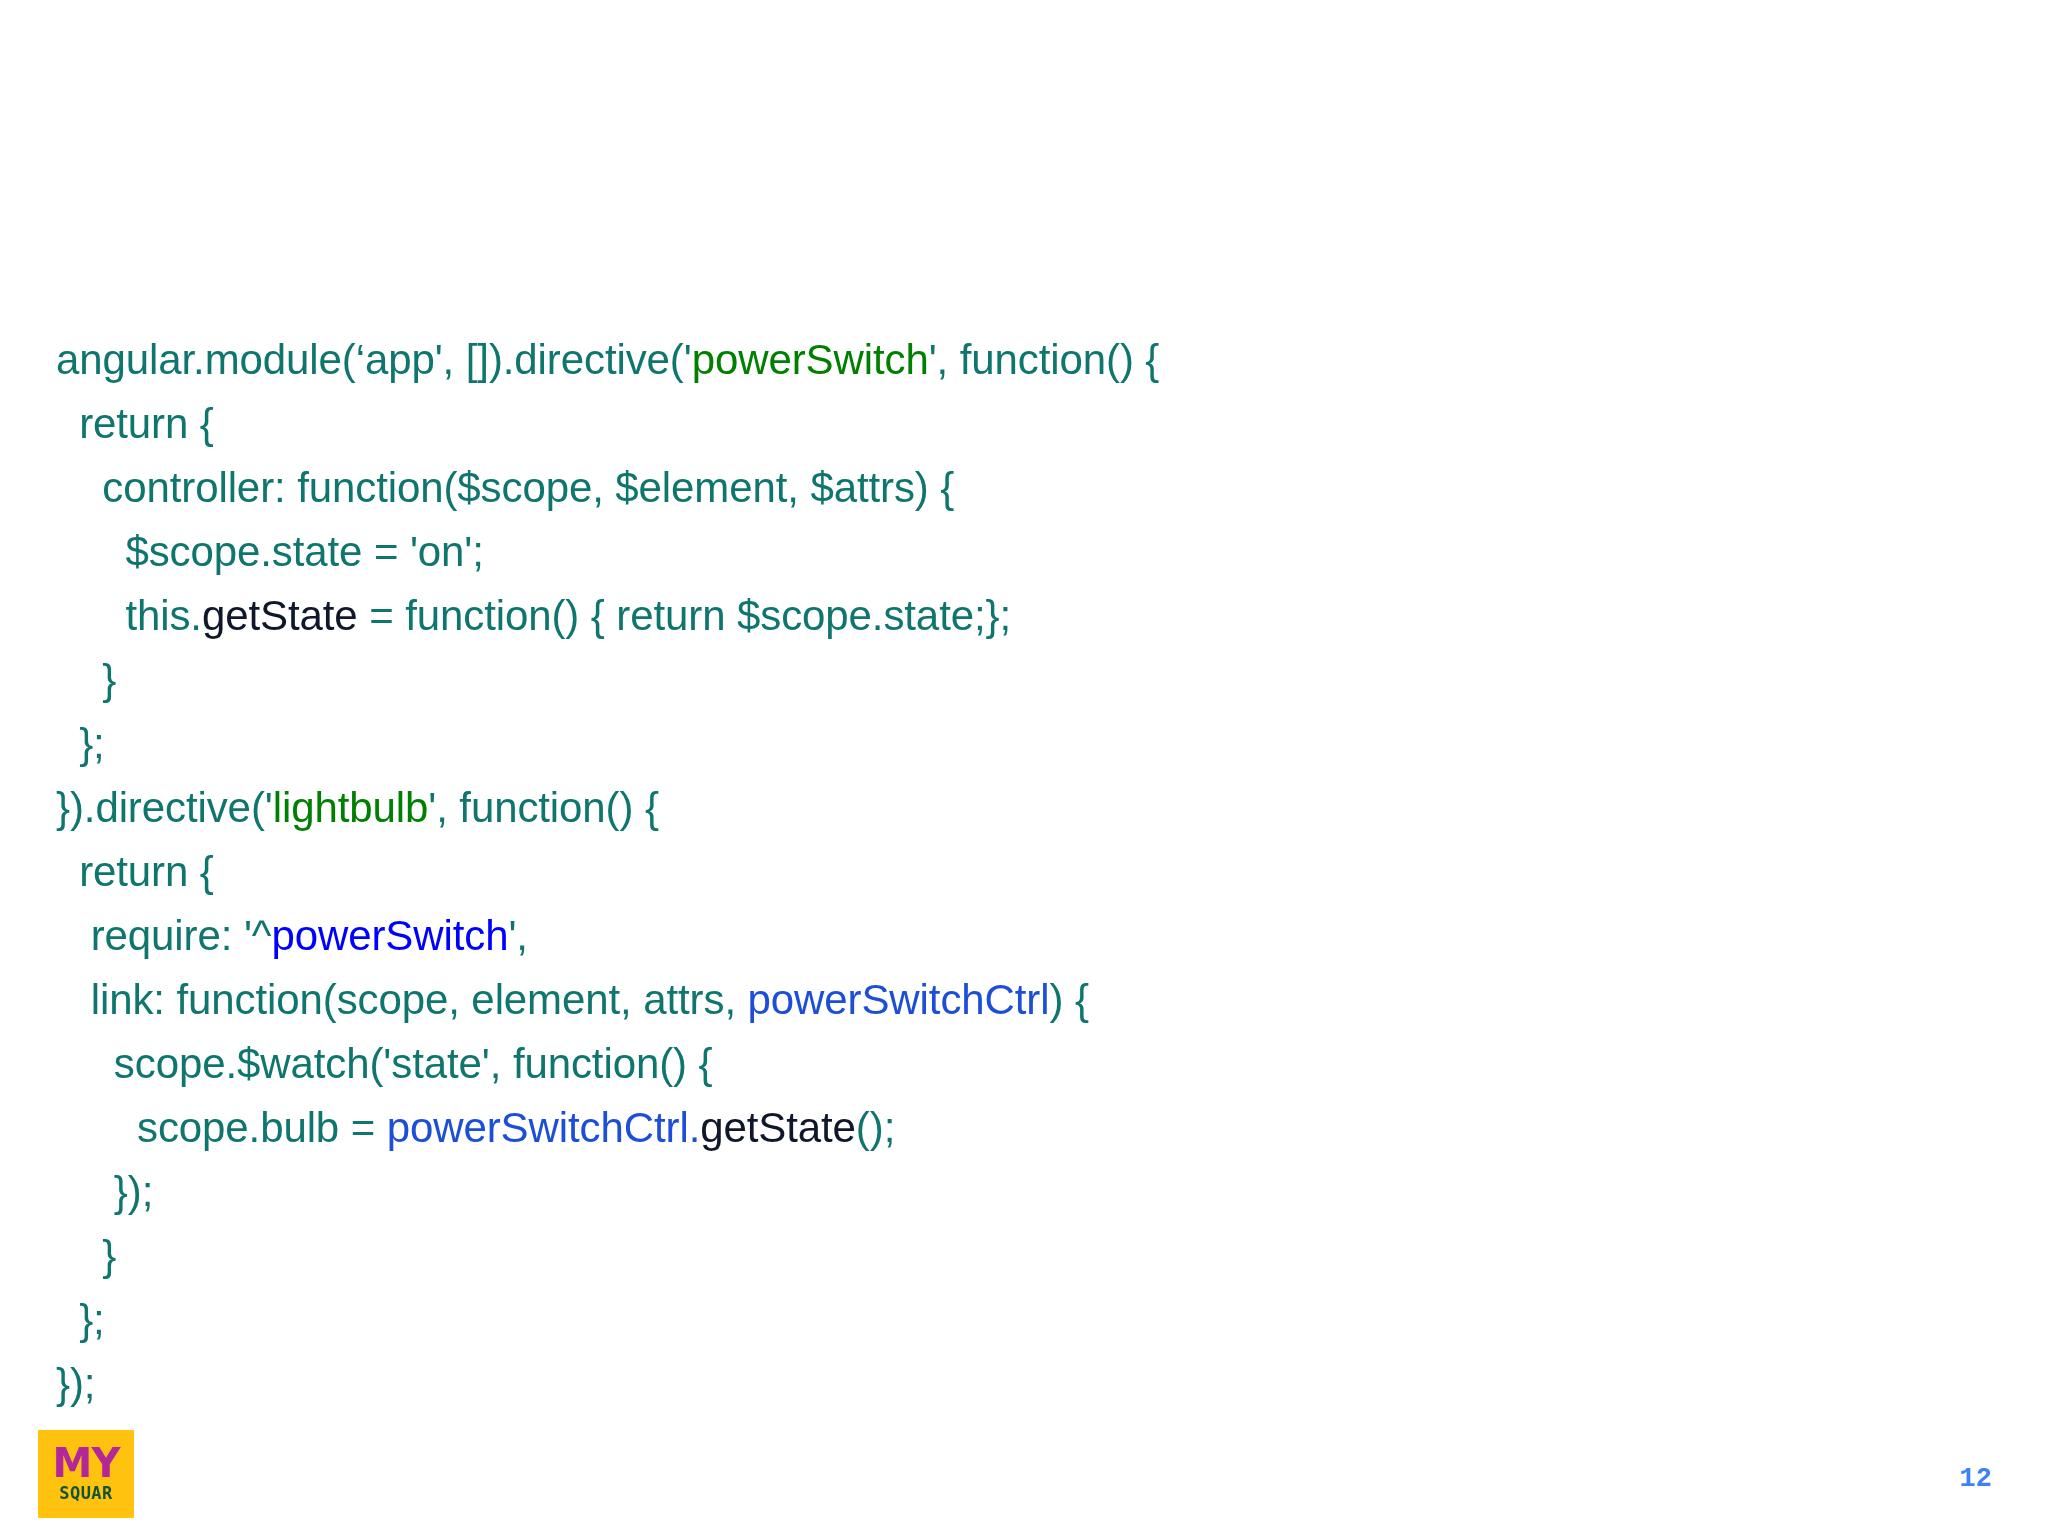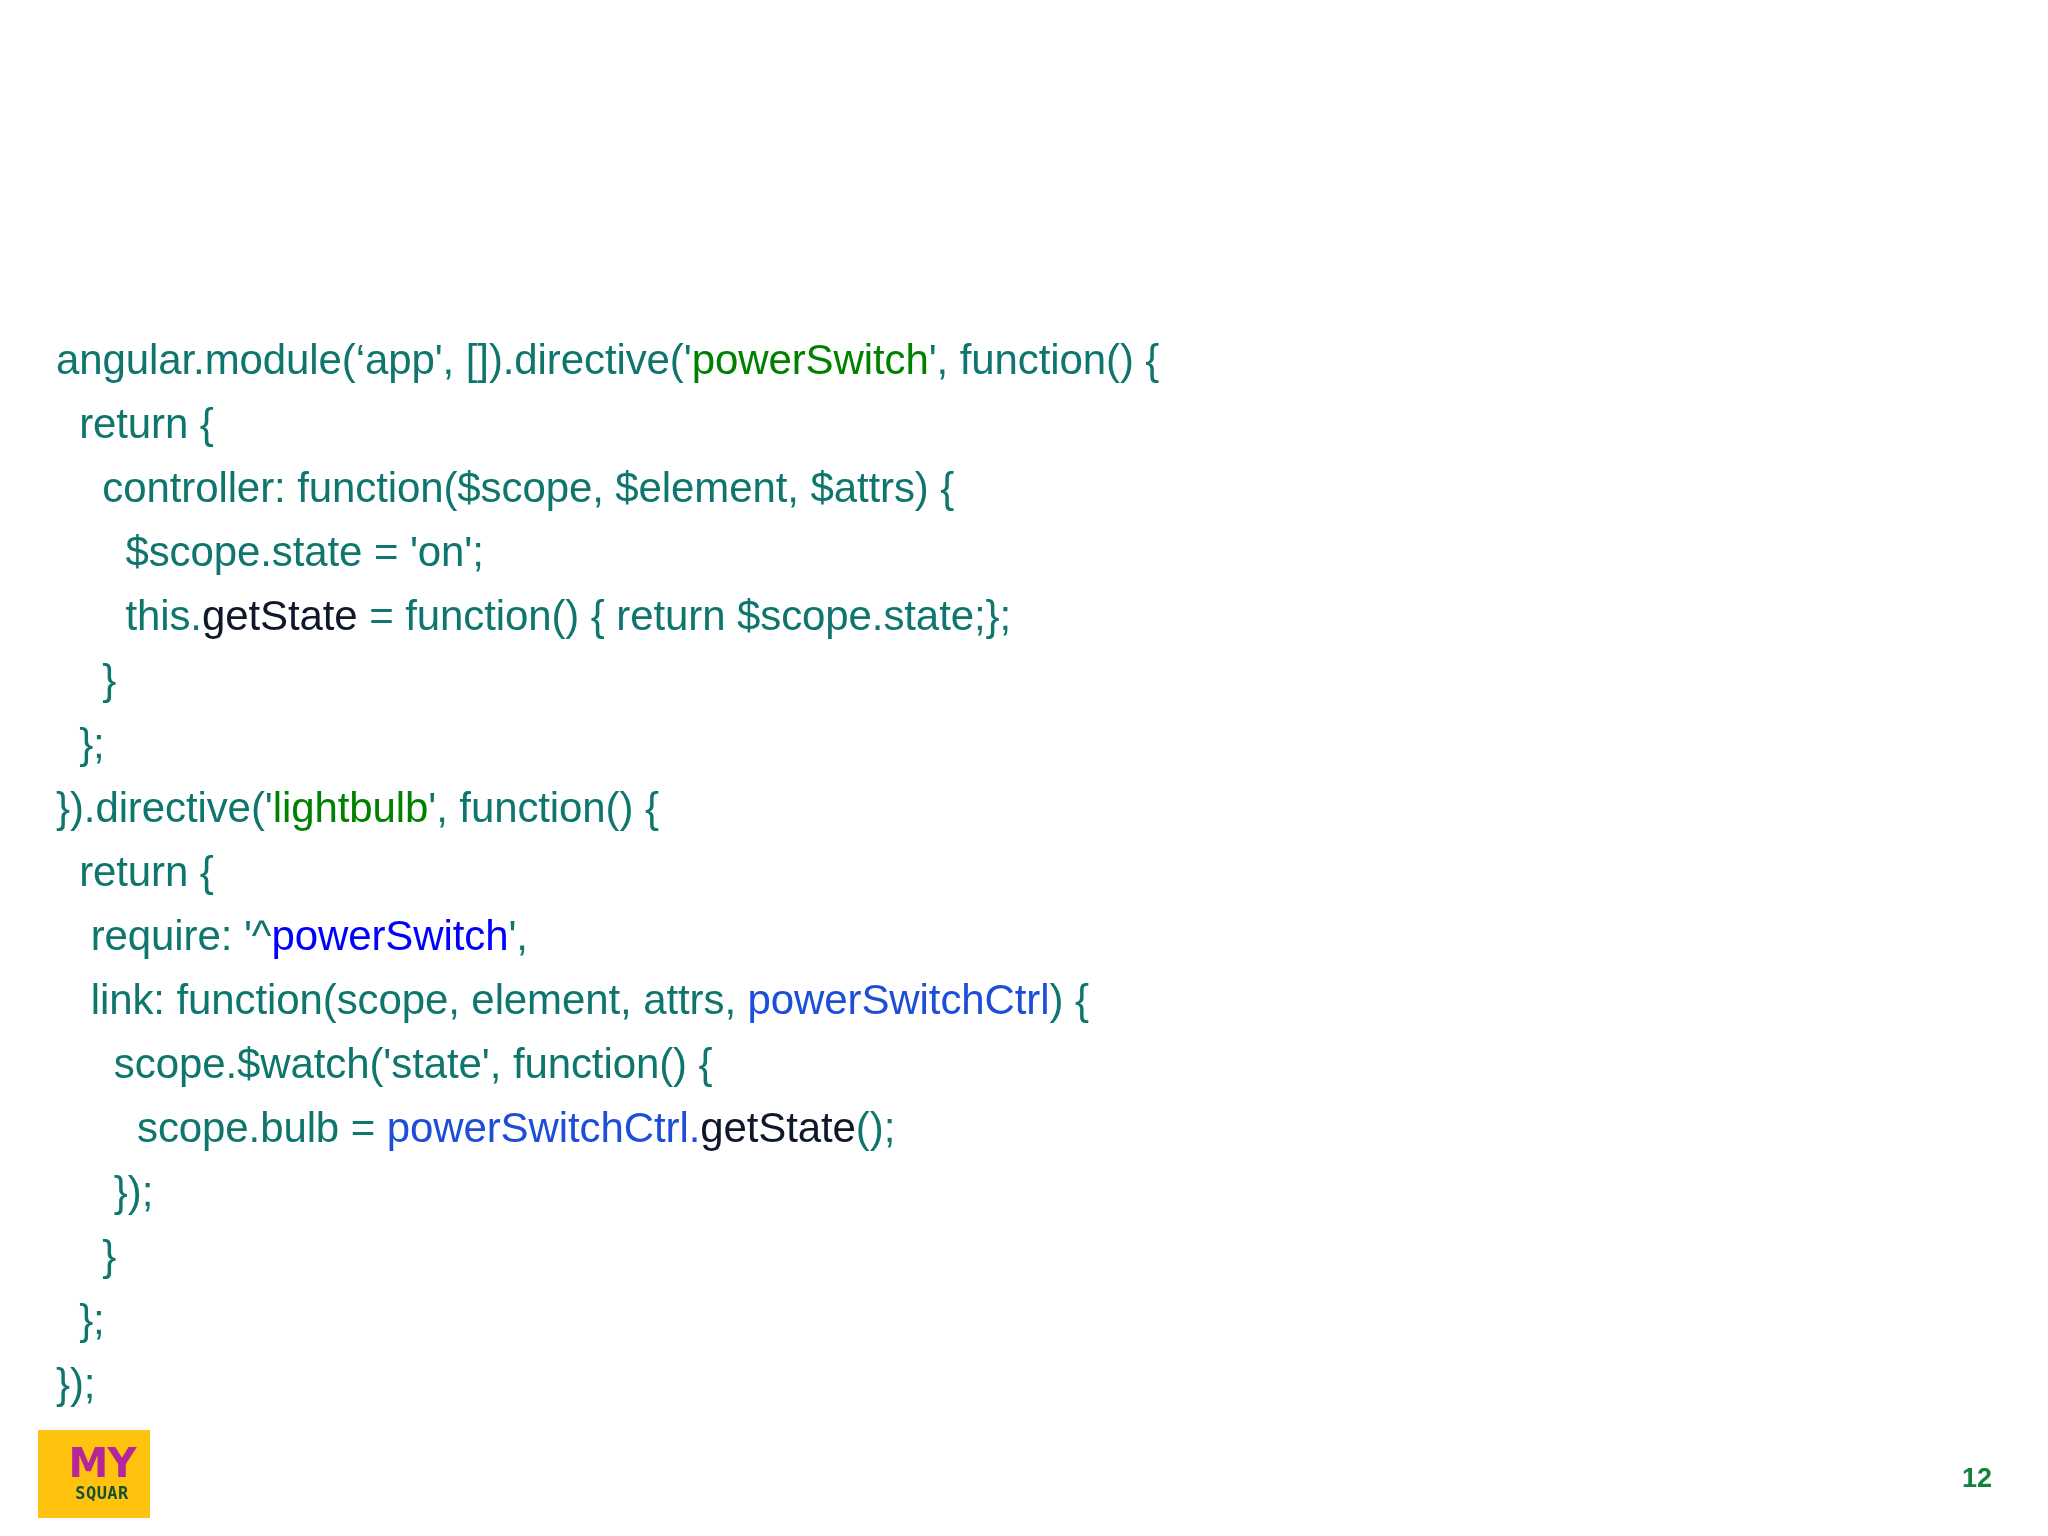--- a/index.html
+++ b/index.html
@@ -75,21 +75,20 @@
     position: absolute;
     left: 38px;
     bottom: 18px;
     width: 96px;
     height: 88px;
     background: #ffc20e;
     display: flex;
     flex-direction: column;
     align-items: center;
     justify-content: center;
-    padding-left: 16px;
   }
   .logo-my {
     font-family: "DejaVu Sans", sans-serif;
     font-weight: bold;
     font-size: 40px;
     line-height: 38px;
     color: #b4279a;
     letter-spacing: -1px;
   }
   .logo-squar {
@@ -107,24 +106,24 @@
     font-family: "DejaVu Sans", sans-serif;
     font-weight: bold;
     font-size: 25px;
     color: #939598;
     white-space: nowrap;
   }
   .page-number {
     position: absolute;
     right: 56px;
     bottom: 42px;
-    font-family: Liberation Sans, sans-serif;
+    font-family: Liberation Mono, monospace;
     font-weight: bold;
     font-size: 27px;
-    color: #15803d;
+    color: #3b82f6;
   }
 </style>
 </head>
 <body>
 
 <div class="slide">
 
 
   <pre class="code-block" id="code-block"><div class="code-line"><span class="tok-plain">angular.module(‘app', []).directive('</span><span class="tok-green">powerSwitch</span><span class="tok-plain">', function() {</span></div><div class="code-line"><span class="tok-plain">  return {</span></div><div class="code-line"><span class="tok-plain">    controller: function($scope, $element, $attrs) {</span></div><div class="code-line"><span class="tok-plain">      $scope.state = 'on';</span></div><div class="code-line"><span class="tok-plain">      this.</span><span class="tok-red">getState</span><span class="tok-plain"> = function() { return $scope.state;};</span></div><div class="code-line"><span class="tok-plain">    }</span></div><div class="code-line"><span class="tok-plain">  };</span></div><div class="code-line"><span class="tok-plain">}).directive('</span><span class="tok-green">lightbulb</span><span class="tok-plain">', function() {</span></div><div class="code-line"><span class="tok-plain">  return {</span></div><div class="code-line"><span class="tok-plain">   require: '^</span><span class="tok-blue">powerSwitch</span><span class="tok-plain">',</span></div><div class="code-line"><span class="tok-plain">   link: function(scope, element, attrs, </span><span class="tok-orange">powerSwitchCtrl</span><span class="tok-plain">) {</span></div><div class="code-line"><span class="tok-plain">     scope.$watch('state', function() {</span></div><div class="code-line"><span class="tok-plain">       scope.bulb = </span><span class="tok-orange">powerSwitchCtrl</span><span class="tok-orange">.</span><span class="tok-red">getState</span><span class="tok-plain">();</span></div><div class="code-line"><span class="tok-plain">     });</span></div><div class="code-line"><span class="tok-plain">    }</span></div><div class="code-line"><span class="tok-plain">  };</span></div><div class="code-line"><span class="tok-plain">});</span></div></pre>
 

